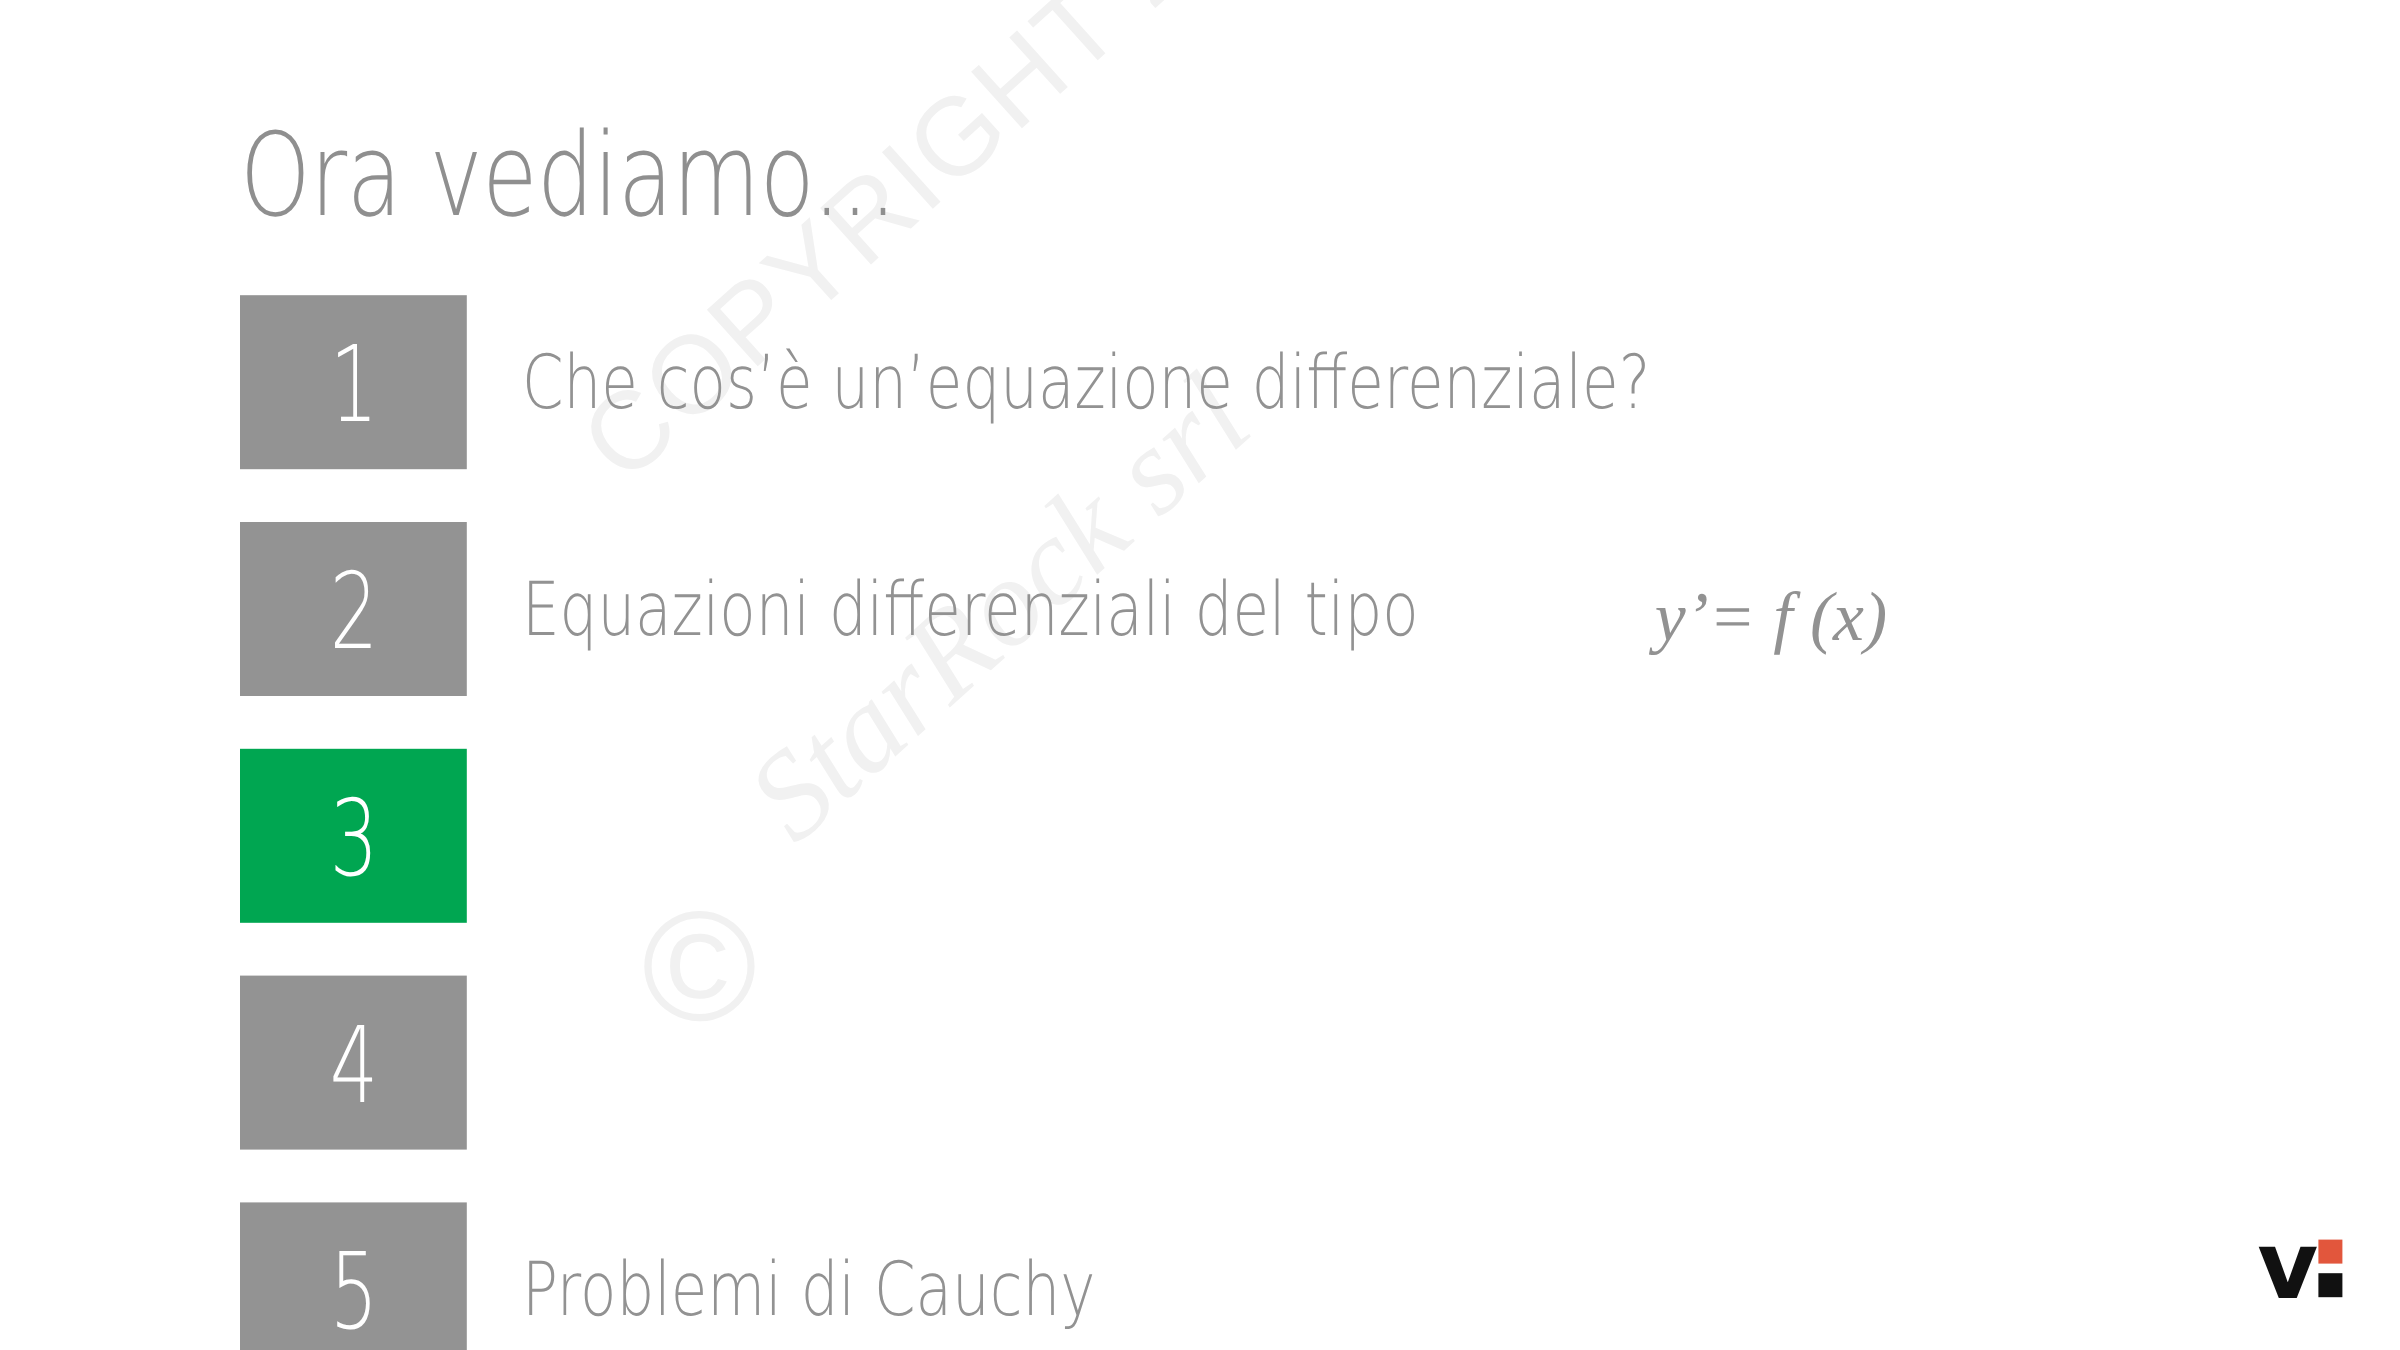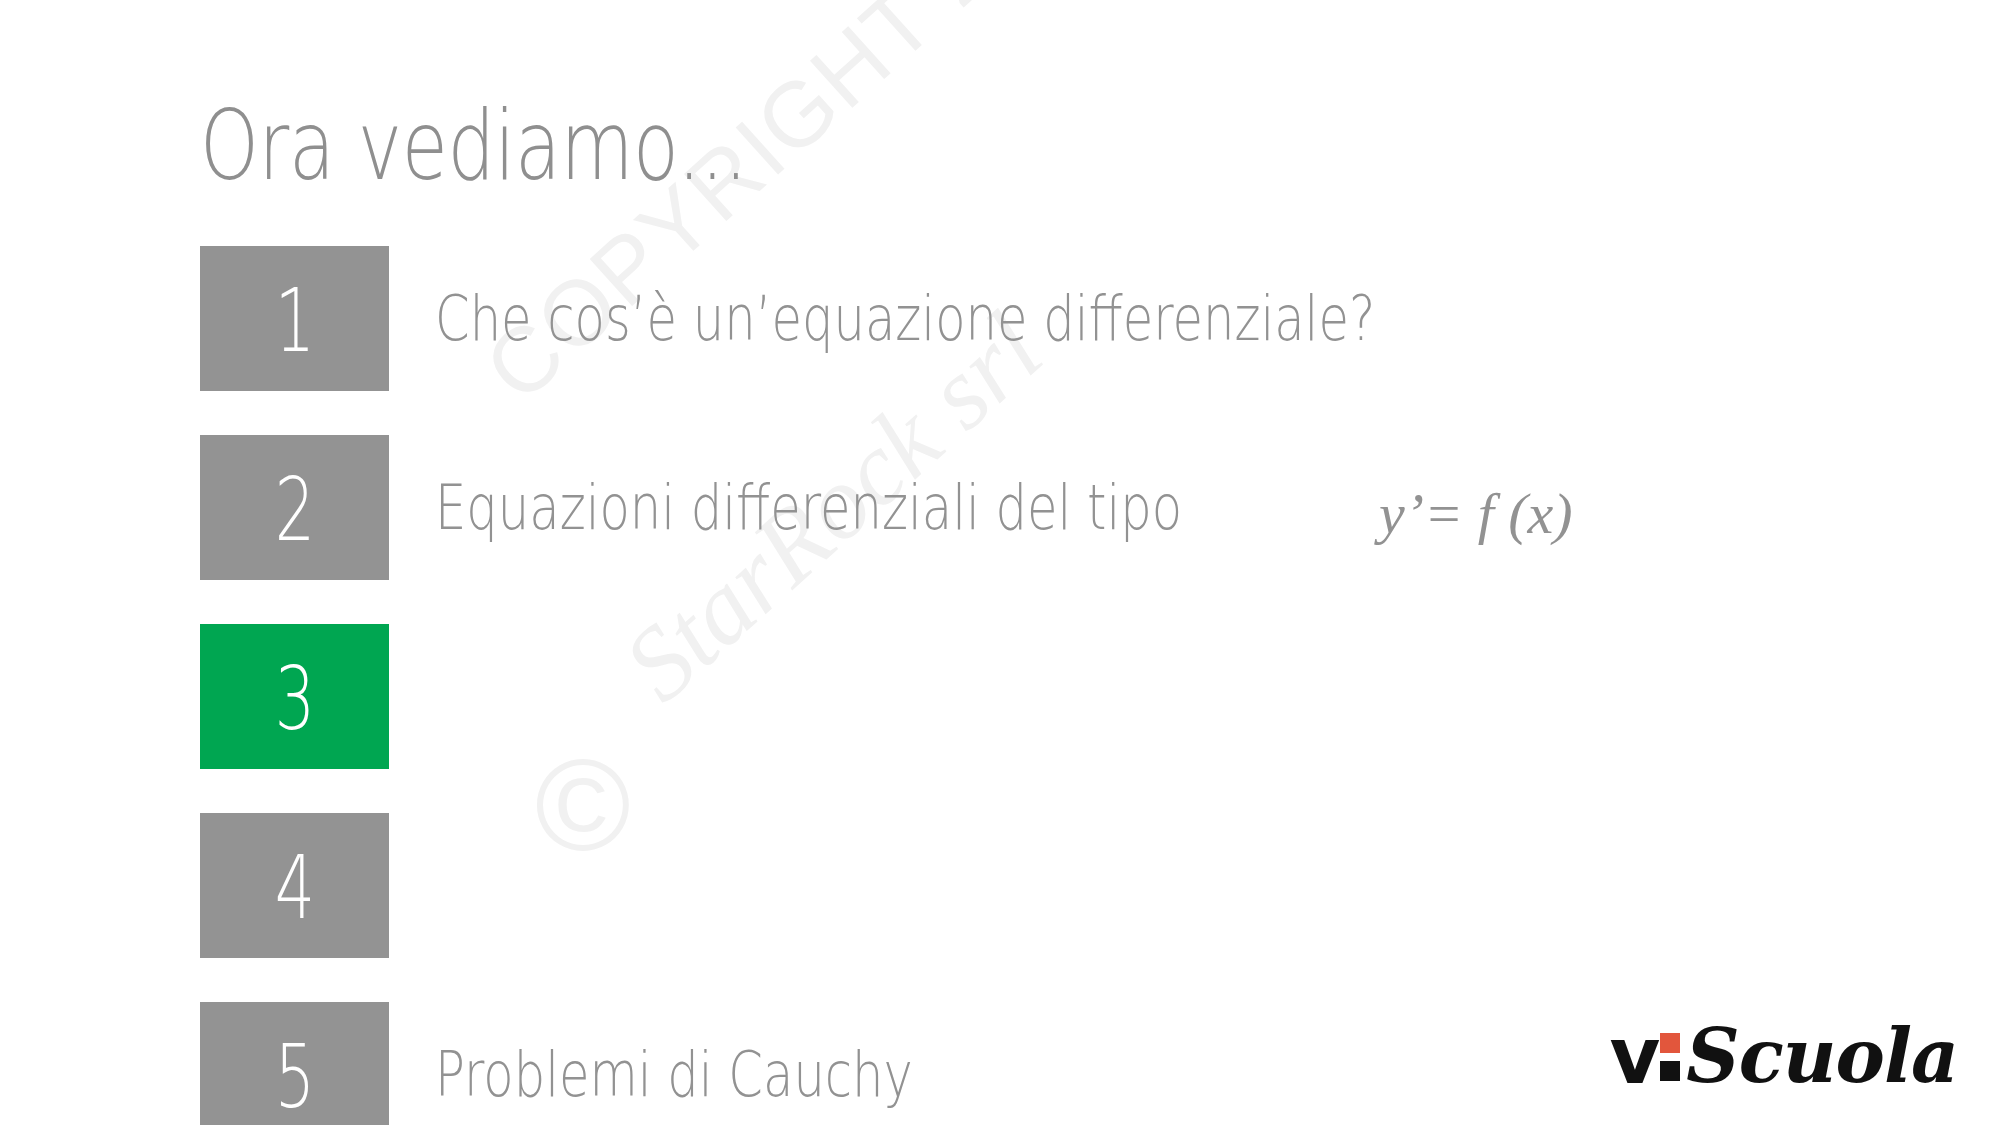--- a/index.html
+++ b/index.html
@@ -255,16 +255,15 @@
     </div>
 
   </div>
 
   <div id="brand-logo">
     <span id="logo-v">v</span>
     <span id="logo-colon">
       <span class="dot-top"></span>
       <span class="dot-bottom"></span>
     </span>
-    <span id="logo-word">Scuola</span>
   </div>
 
 </div>
 
 </body></html>

